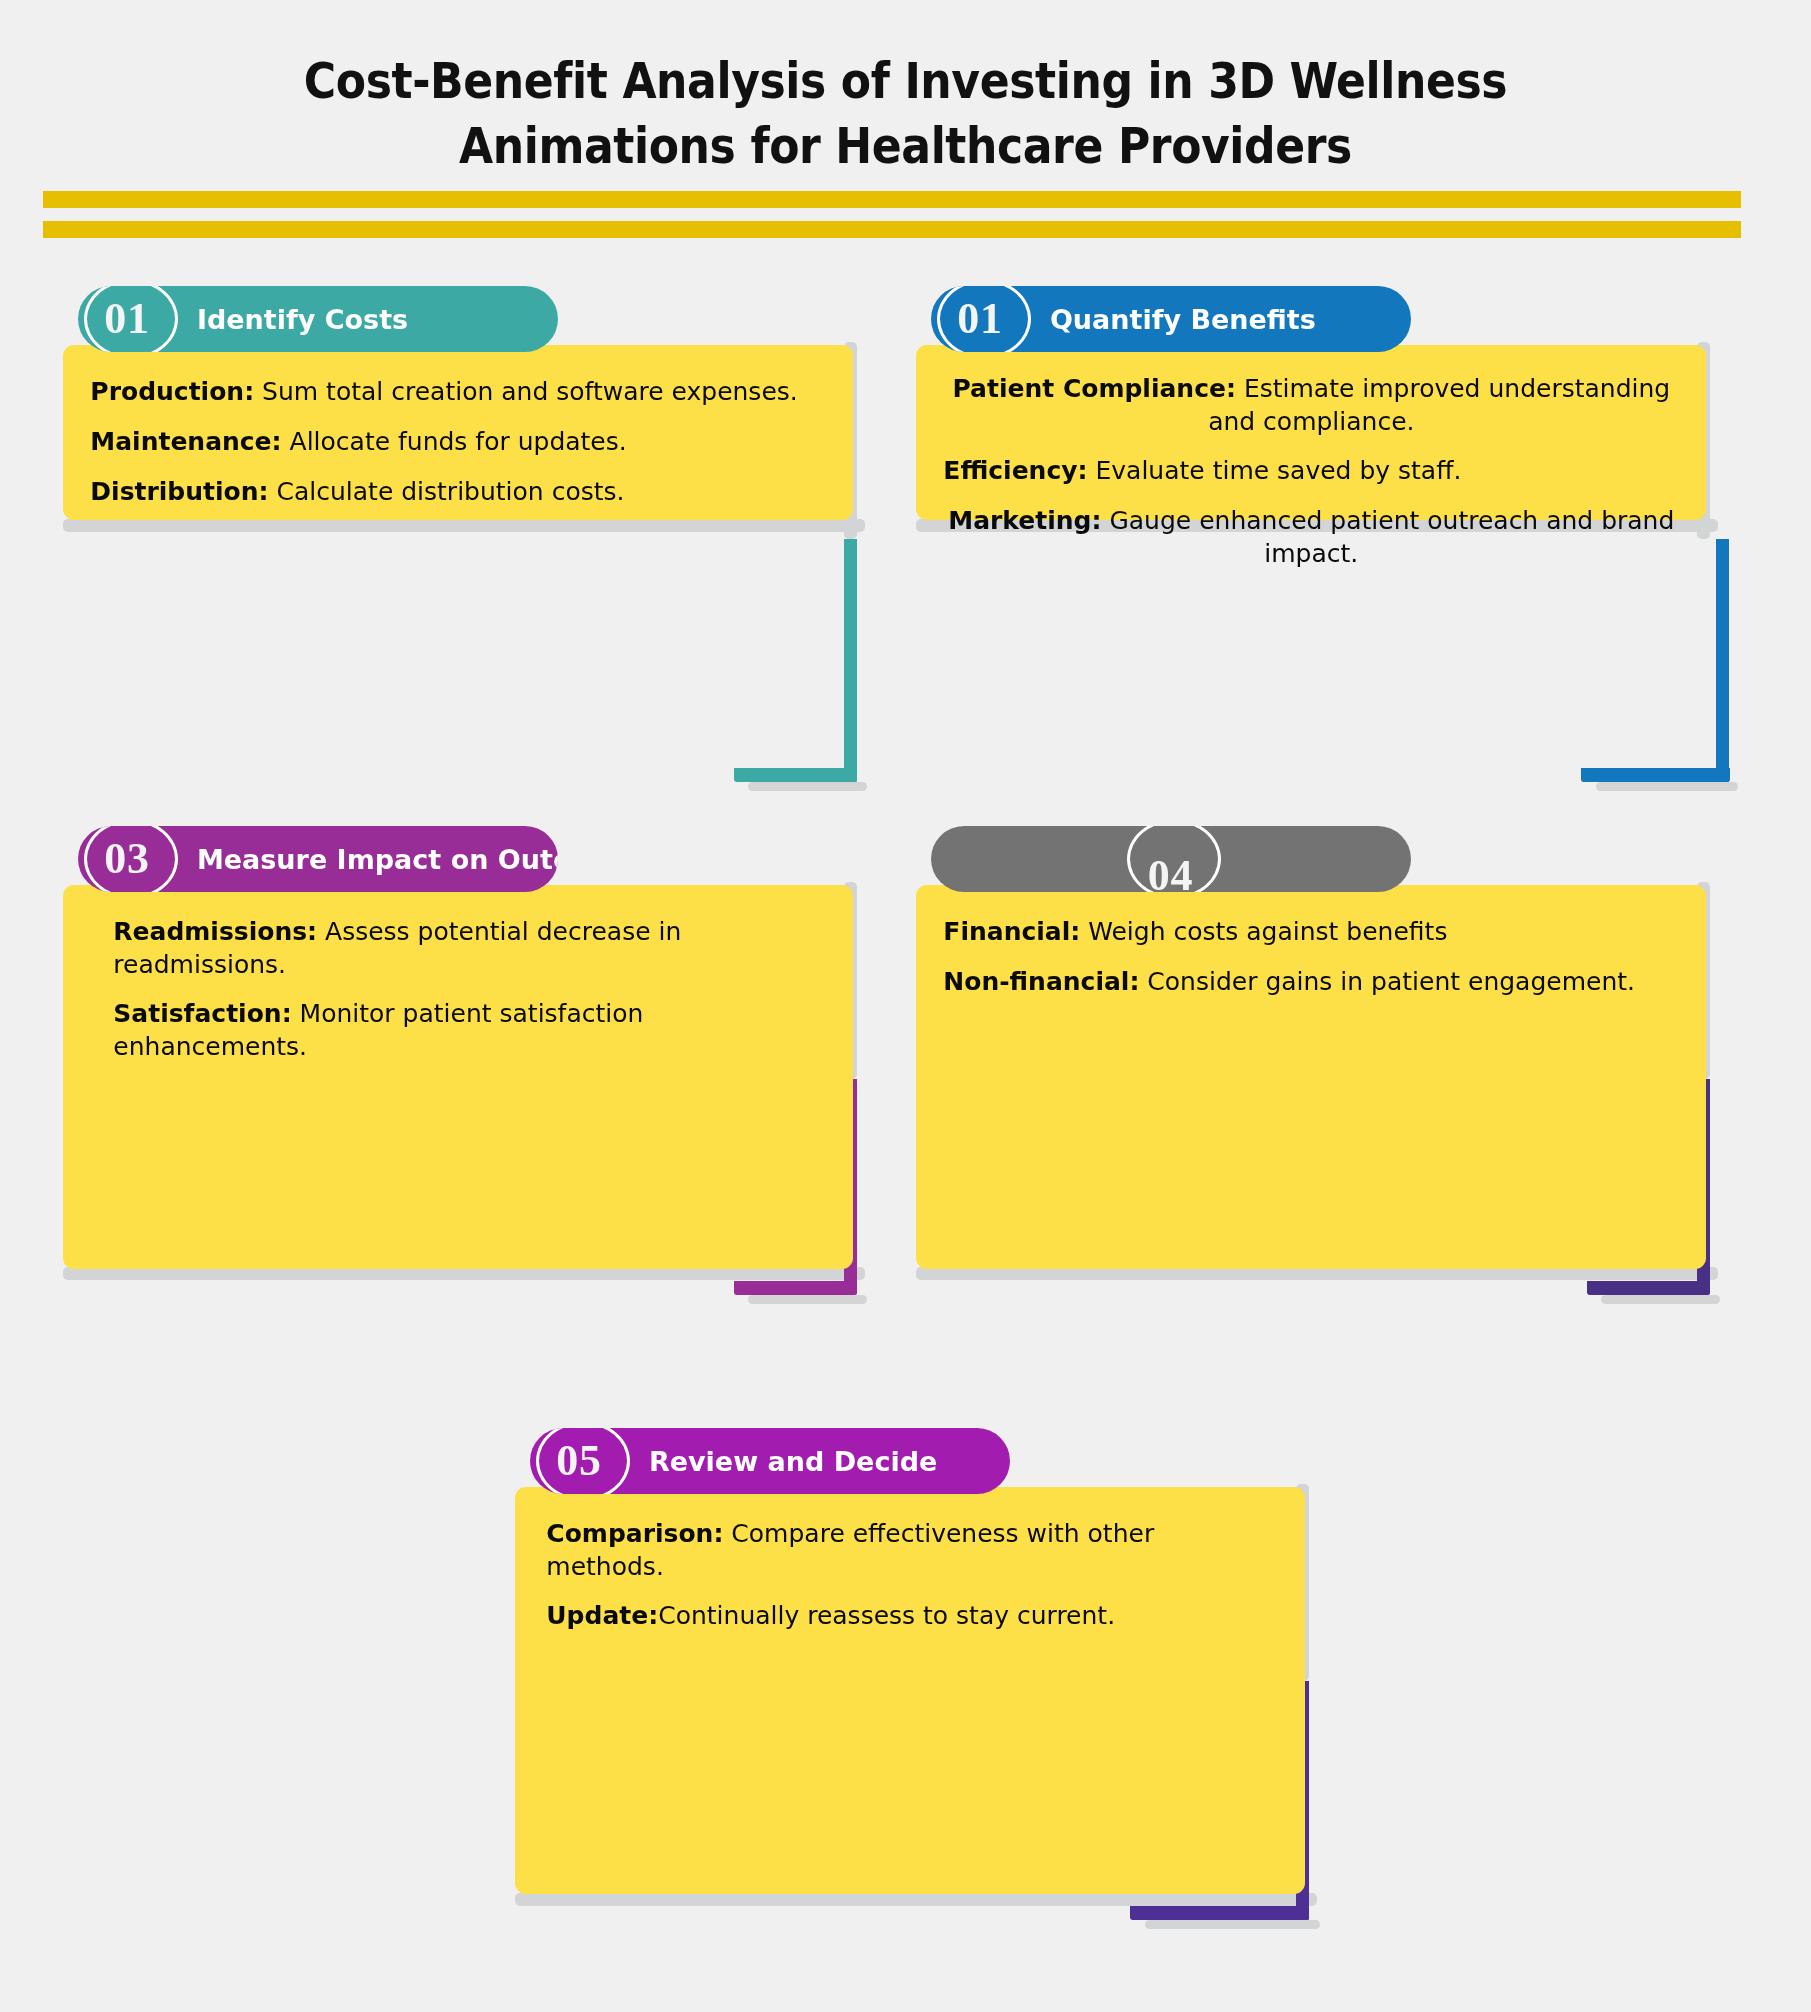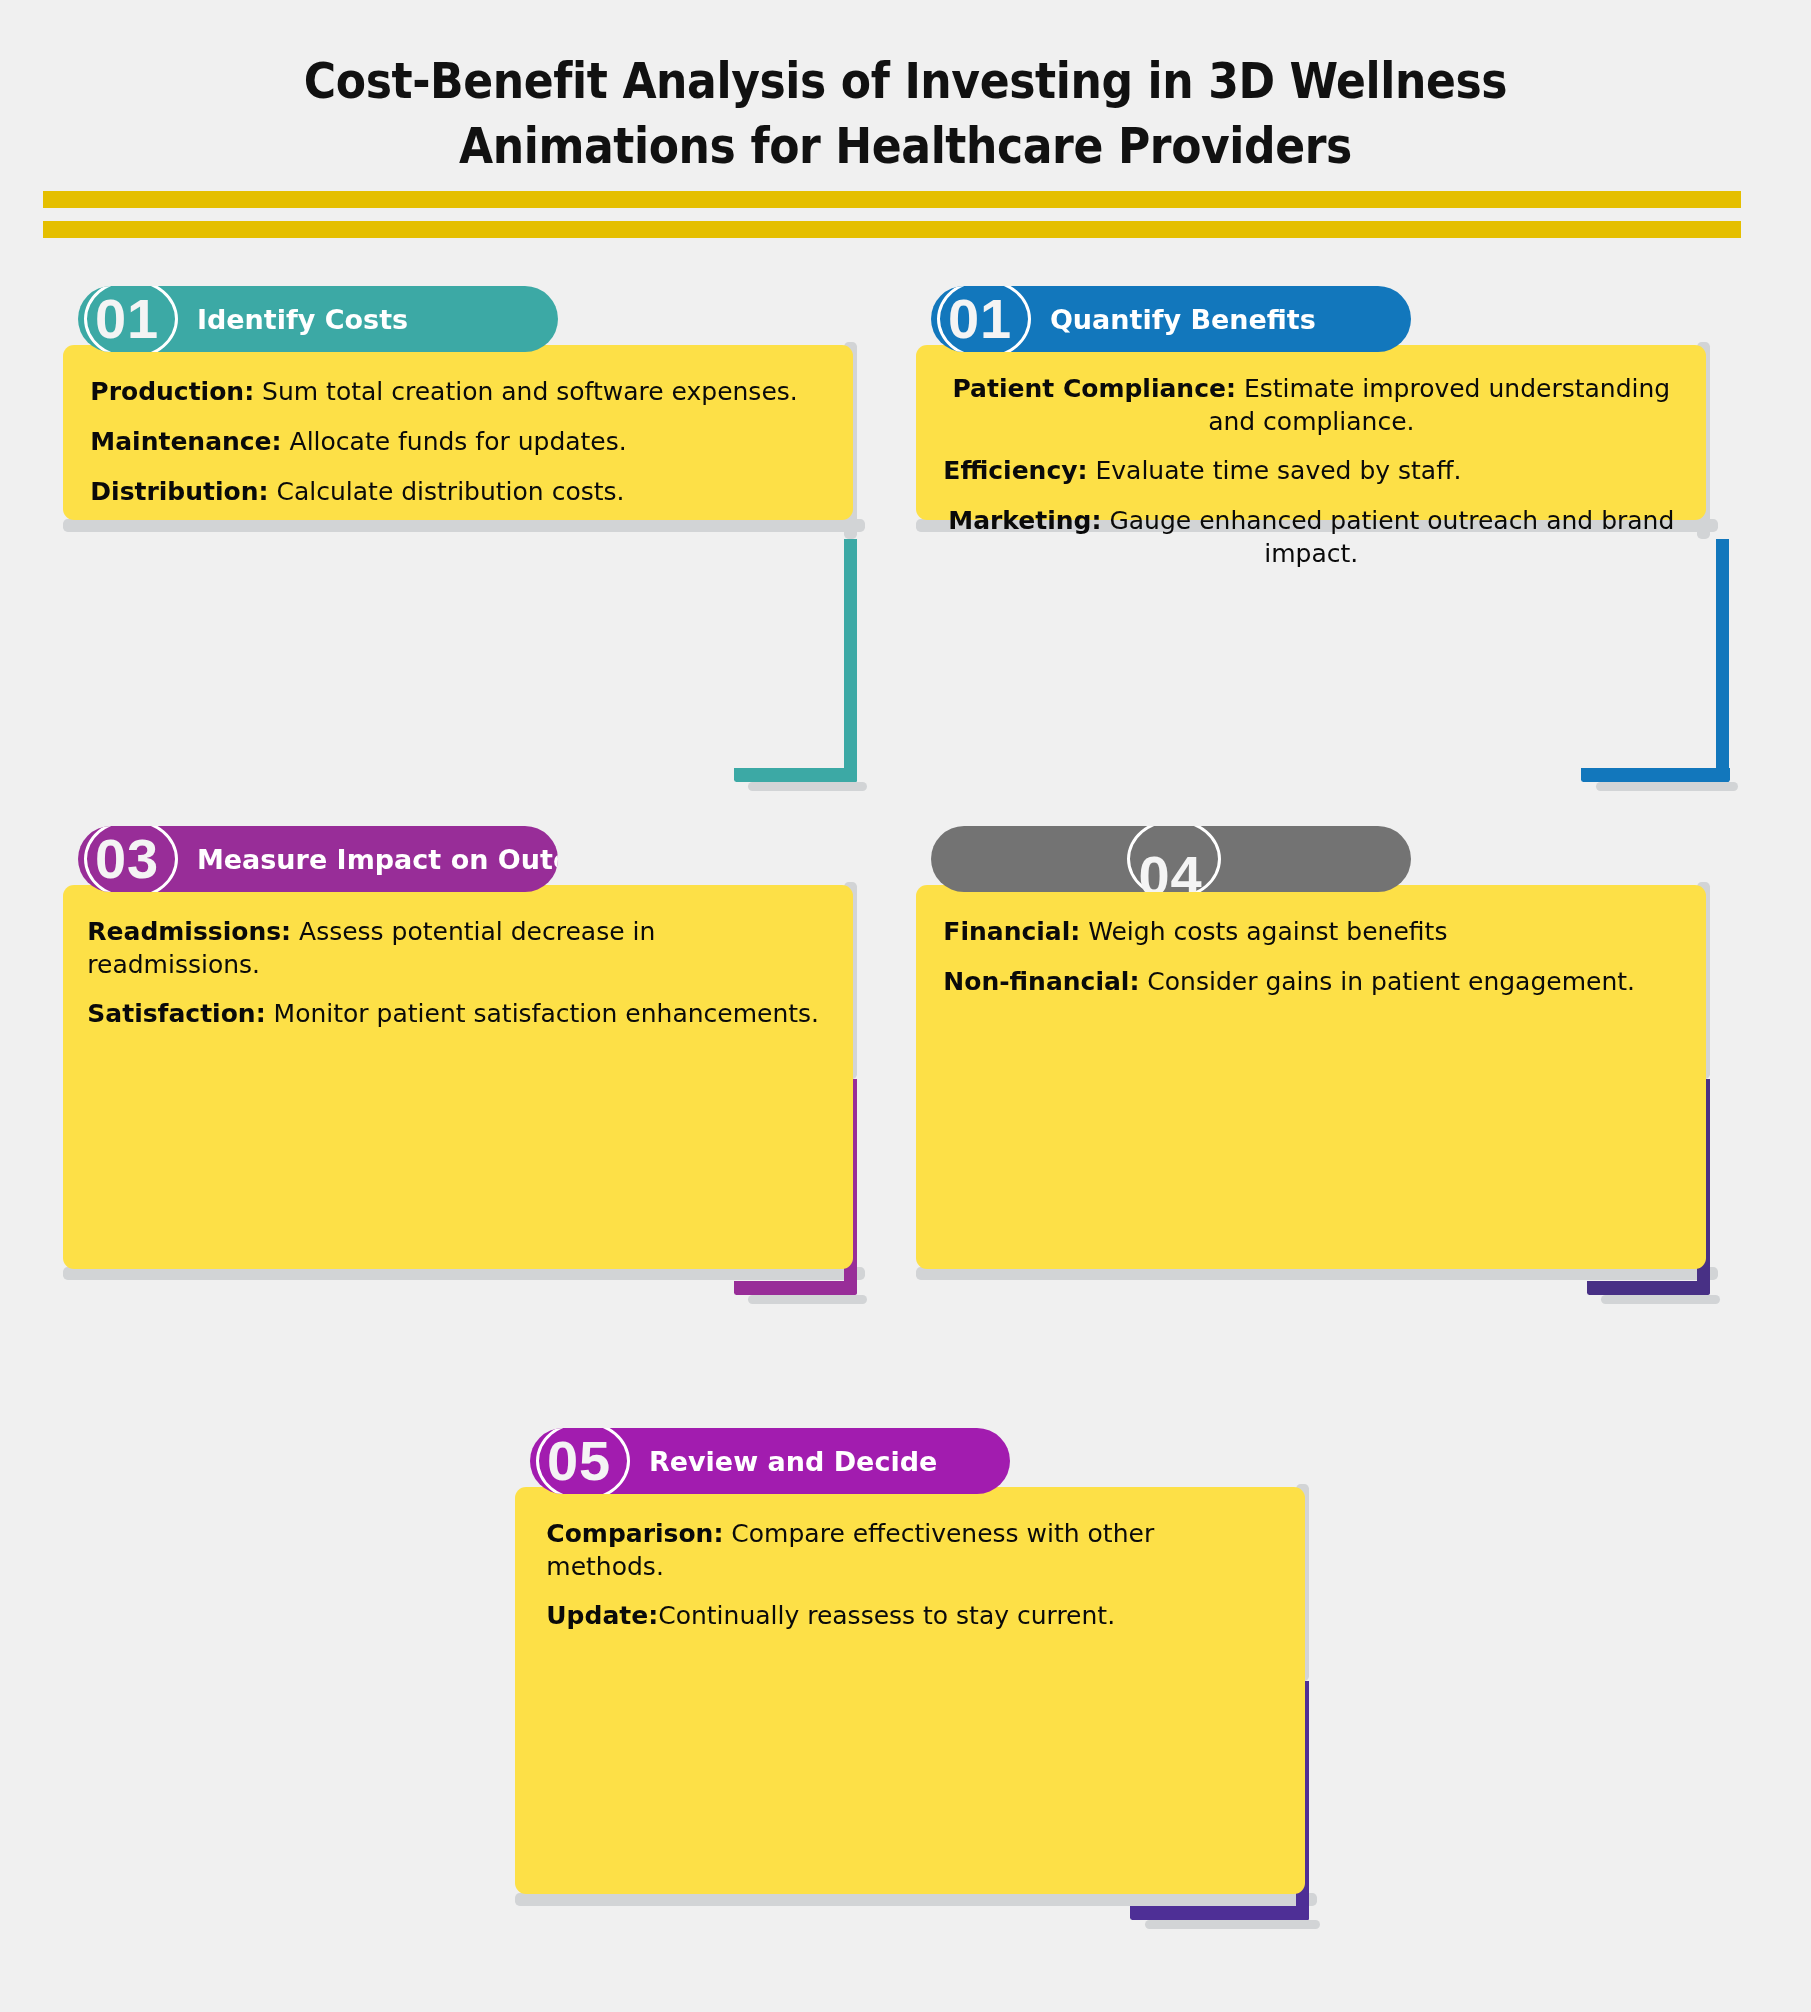--- a/index.html
+++ b/index.html
@@ -83,24 +83,24 @@
     position: relative;
     width: 99px;
     height: 66px;
     flex: 0 0 99px;
     display: flex;
     align-items: center;
     justify-content: center;
   }
   .pill-num span {
     color: #F4F4F4;
-    font-size: 56px;
+    font-size: 44px;
     font-weight: bold;
     letter-spacing: 0.8px;
-    font-family: Liberation Sans, sans-serif;
+    font-family: Liberation Serif, serif;
     position: relative;
     z-index: 2;
     line-height: 1;
   }
   
   .pill-arc {
     position: absolute;
     left: 6.3px;
     top: -7px;
     width: 94px;
@@ -229,21 +229,21 @@
 
   <div class="pill" style="left:-5.5px; top:-0.8px; width:480px; background:#982D98;">
     <div class="pill-num">
       <div class="pill-arc"></div>
       <span>03</span>
     </div>
     <div class="pill-label">Measure Impact on Outcomes</div>
   </div>
 
   <div class="panel" style="left:-19.7px; top:58px; width:790px; height:384px;">
-    <div class="panel-inner" style="padding-left:24px;">
+    <div class="panel-inner" style="padding-left:24px;margin-left:26px;">
       <div class="bullet left">
         <span class="k">Readmissions:</span><span> Assess potential decrease in readmissions.</span>
       </div>
       <div class="bullet left">
         <span class="k">Satisfaction:</span><span> Monitor patient satisfaction enhancements.</span>
       </div>
     </div>
   </div>
 </div>
 

